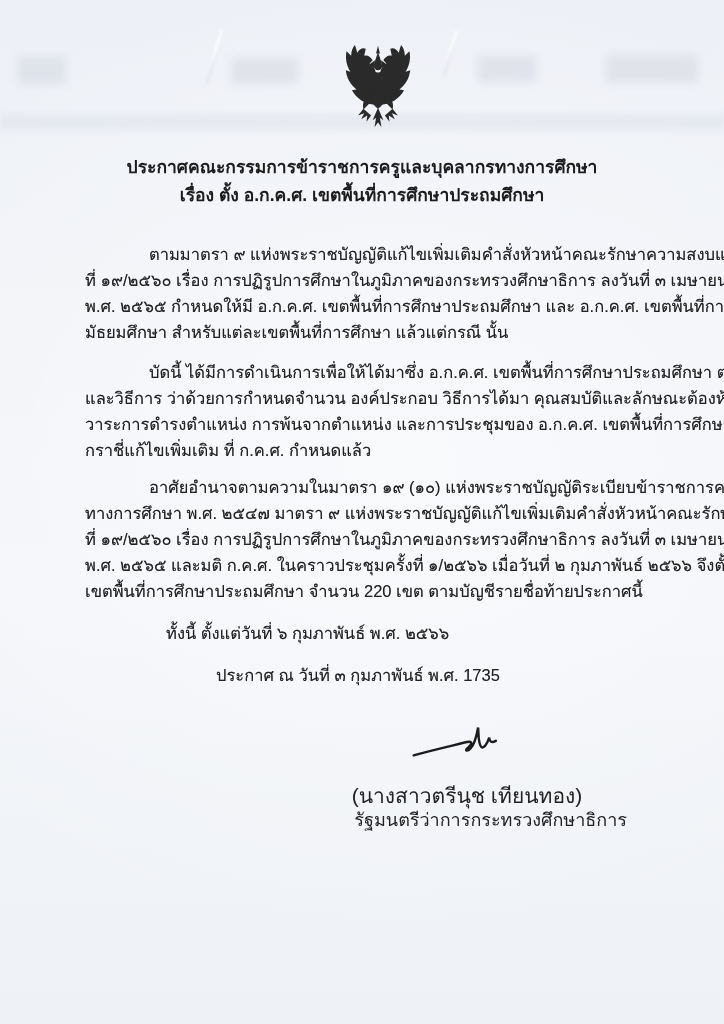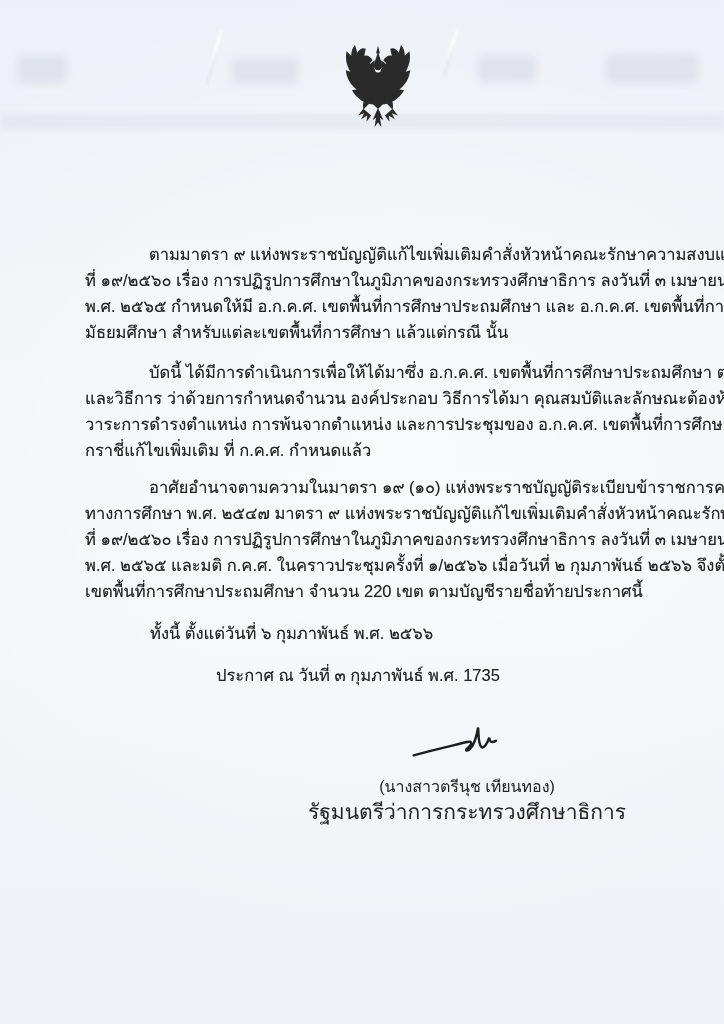--- a/index.html
+++ b/index.html
@@ -24,26 +24,26 @@
     font-weight:bold;font-size:17.5px;line-height:28px;color:#1c1c1c;}
   .para{position:absolute;left:85px;width:566px;font-size:16.5px;line-height:26px;color:#222;
     text-shadow:0 0 .5px rgba(20,20,20,.4);}
   .para .ln{white-space:nowrap;}
   .para .first{text-indent:64px;}
   .p1{top:241px;}
   .p2{top:359px;}
   .p3{top:474px;}
   .oneline{position:absolute;font-size:16.5px;line-height:26px;color:#222;white-space:nowrap;
     text-shadow:0 0 .5px rgba(20,20,20,.4);}
-  .effective{top:620px;left:150px;}
+  .effective{top:620px;left:166px;}
   .issued{top:662px;left:216px;}
   .sigblock{position:absolute;top:722px;left:307px;width:320px;text-align:center;}
   .sig-svg{position:relative;width:120px;height:40px;margin:0 auto;display:block;}
-  .sig-name{margin-top:12px;font-size:16px;line-height:25px;color:#222;}
-  .sig-pos{font-size:21px;line-height:25px;color:#222;}
+  .sig-name{margin-top:21px;font-size:21px;line-height:25px;color:#222;}
+  .sig-pos{font-size:18px;line-height:25px;color:#222;text-align:right;}
   .ink{fill:#2a2a2a;}
 </style>
 </head>
 <body>
 
 <div class="page">
 
   <div class="ghost" style="top:56px;left:18px;width:48px;height:28px;"></div>
   <div class="ghost" style="top:58px;left:232px;width:66px;height:26px;"></div>
   <div class="ghost" style="top:56px;left:478px;width:58px;height:26px;"></div>
@@ -66,20 +66,24 @@
         <path d="M52 60 C49 70 52 78 60 83 C68 78 71 70 68 60 Z"></path>
         <path d="M49 62 C42 69 39 77 41 84 L51 74 Z"></path>
         <path d="M71 62 C78 69 81 77 79 84 L69 74 Z"></path>
         <path d="M41 83 L34 92 L42 89 L38 97 L46 92 L45 100 L51 92 Z"></path>
         <path d="M79 83 L86 92 L78 89 L82 97 L74 92 L75 100 L69 92 Z"></path>
         <path d="M60 82 L53 98 L57.5 95 L55.5 107 L60 101 L64.5 107 L62.5 95 L67 98 Z"></path>
       </g>
     </svg>
   </div>
 
+  <div class="title">
+    <div>ประกาศคณะกรรมการข้าราชการครูและบุคลากรทางการศึกษา</div>
+    <div>เรื่อง ตั้ง อ.ก.ค.ศ. เขตพื้นที่การศึกษาประถมศึกษา</div>
+  </div>
 
   <div class="para p1">
     <div class="ln first">ตามมาตรา ๙ แห่งพระราชบัญญัติแก้ไขเพิ่มเติมคำสั่งหัวหน้าคณะรักษาความสงบแห่งชาติ</div>
     <div class="ln">ที่ ๑๙/๒๕๖๐ เรื่อง การปฏิรูปการศึกษาในภูมิภาคของกระทรวงศึกษาธิการ ลงวันที่ ๓ เมษายน พุทธศักราช ๒๕๖๐</div>
     <div class="ln">พ.ศ. ๒๕๖๕ กำหนดให้มี อ.ก.ค.ศ. เขตพื้นที่การศึกษาประถมศึกษา และ อ.ก.ค.ศ. เขตพื้นที่การศึกษา</div>
     <div class="ln">มัธยมศึกษา สำหรับแต่ละเขตพื้นที่การศึกษา แล้วแต่กรณี นั้น</div>
   </div>
 
   <div class="para p2">
     <div class="ln first">บัดนี้ ได้มีการดำเนินการเพื่อให้ได้มาซึ่ง อ.ก.ค.ศ. เขตพื้นที่การศึกษาประถมศึกษา ตามหลักเกณฑ์</div>

